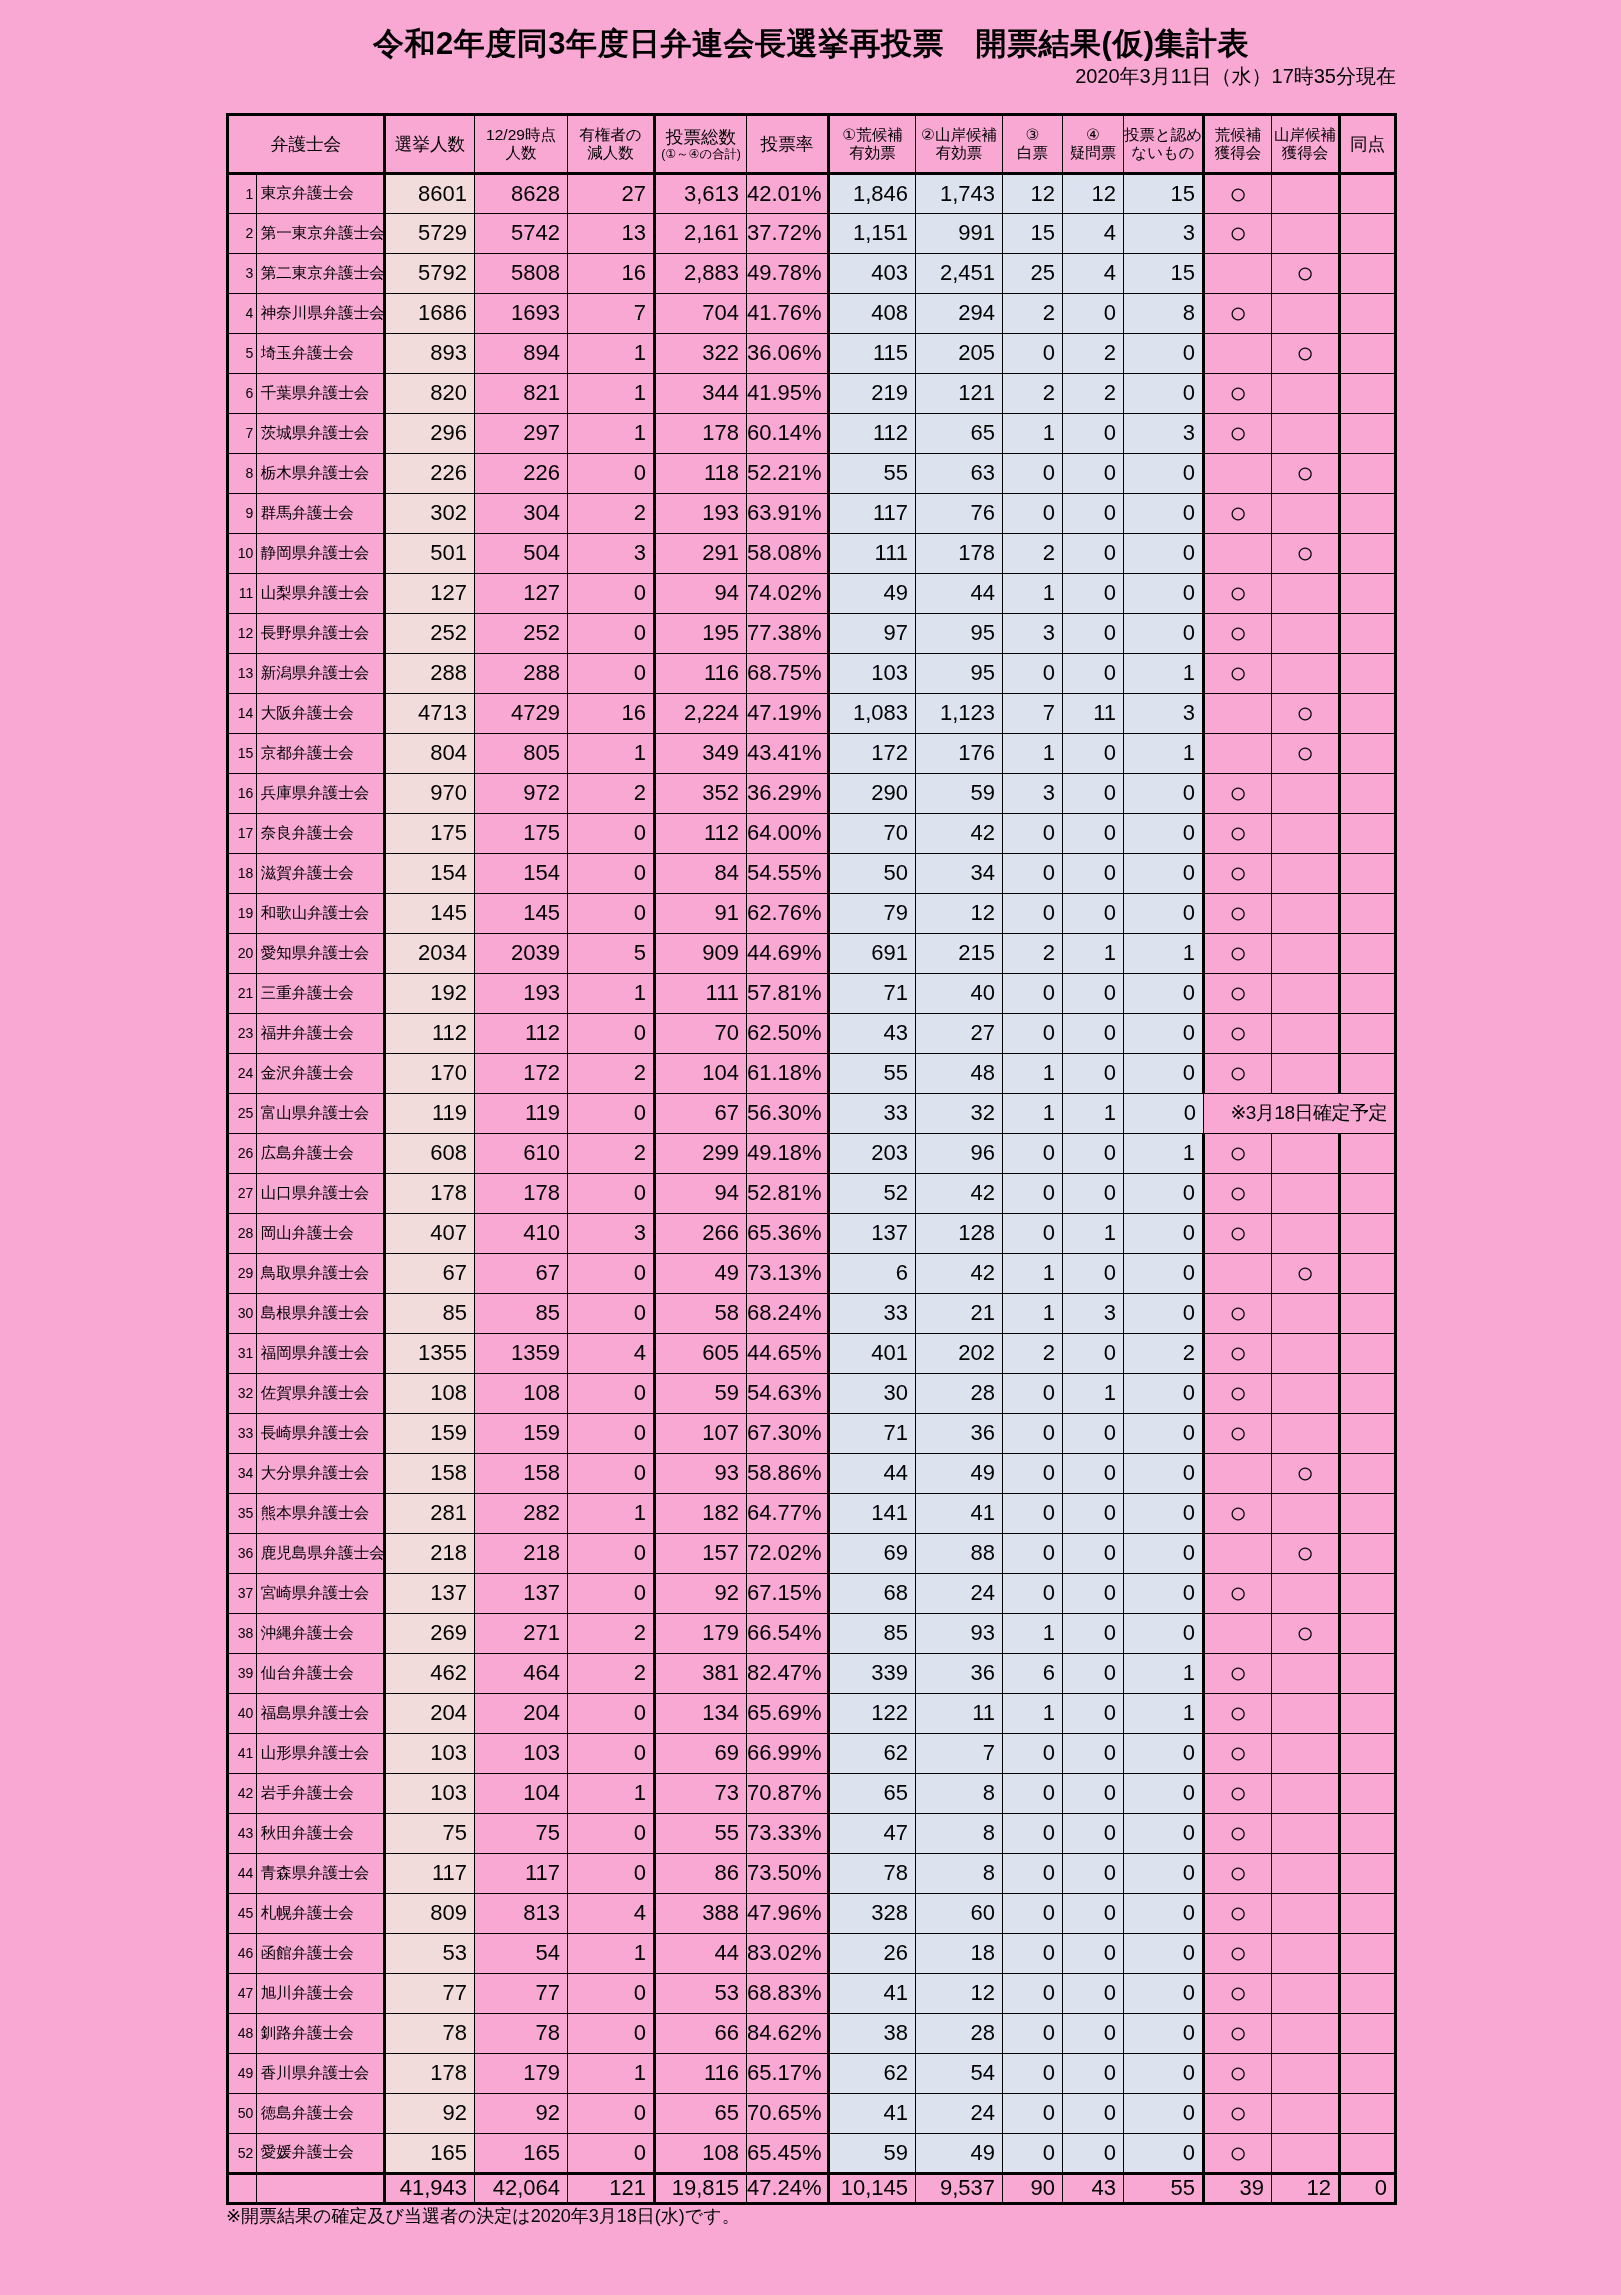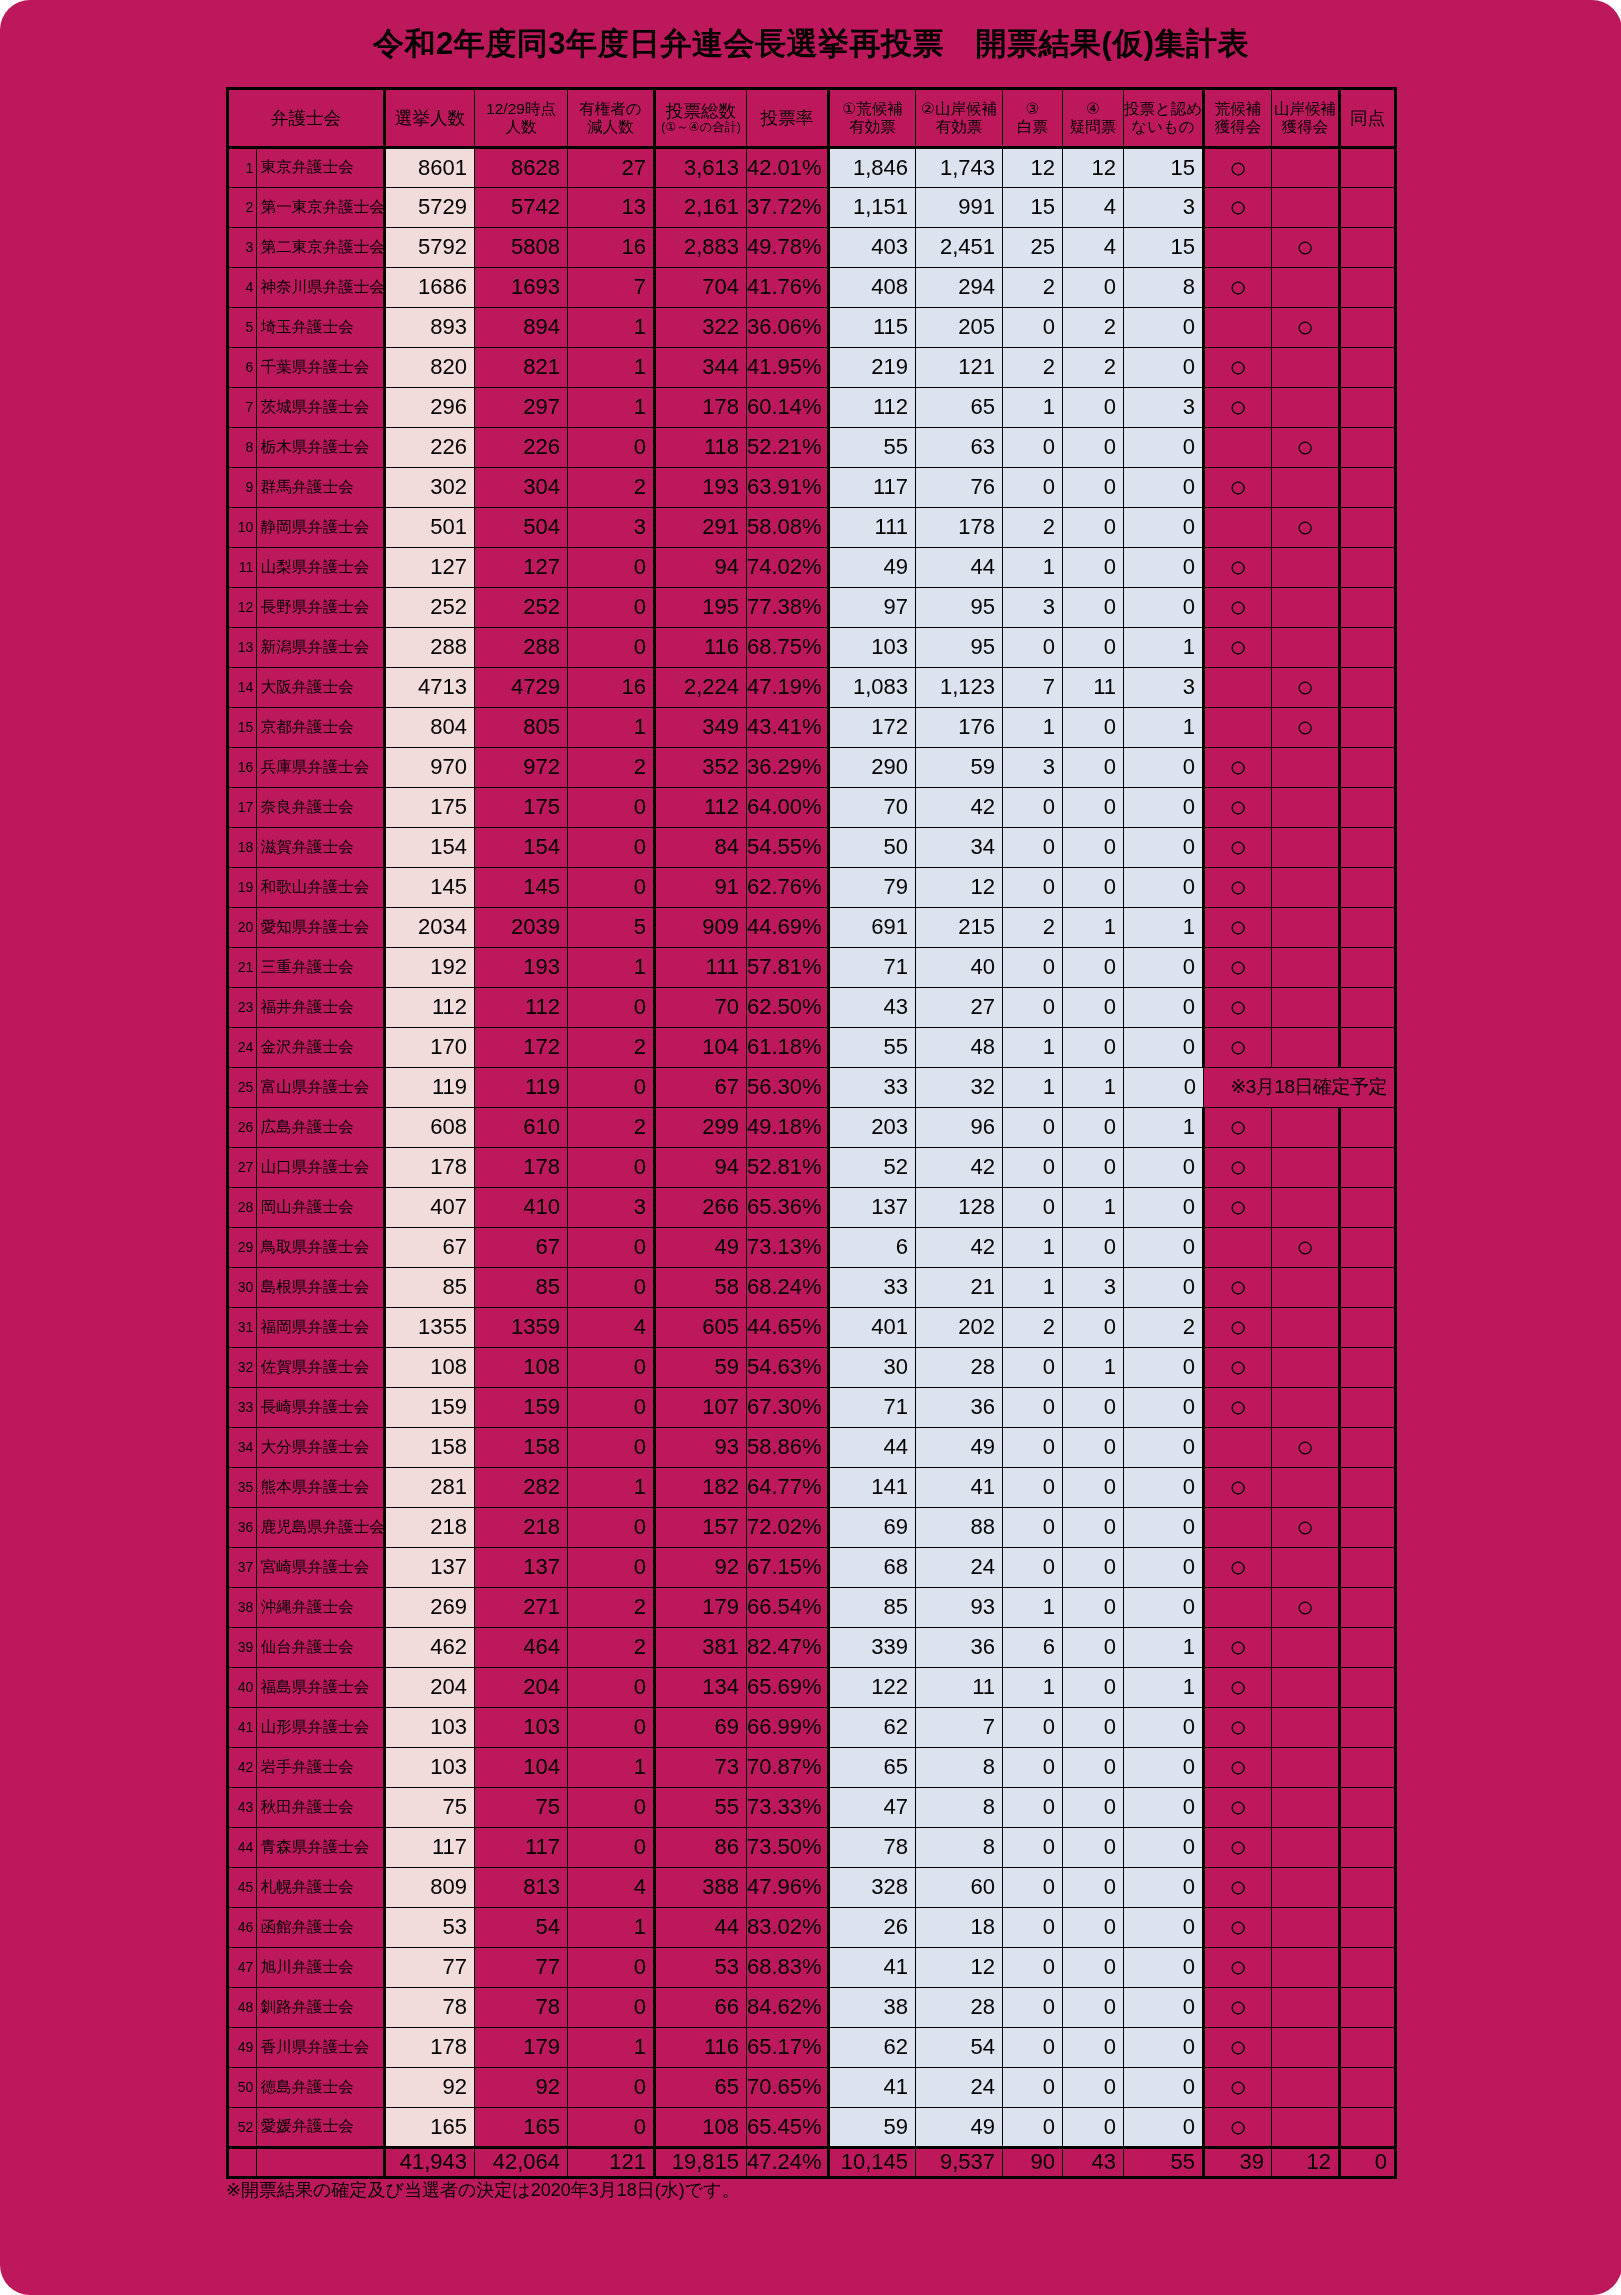--- a/index.html
+++ b/index.html
@@ -1,18 +1,18 @@
 <!DOCTYPE html>
 <html lang="ja" style="--pink: #f2dcdb; --blue: #dce3ef;font-size:8.5px"><head>
 <meta charset="utf-8">
 <style>
   html,body{margin:0;padding:0;background:#fff;}
   .page{
-    width:1622px;height:2295px;background:#be185d;overflow:hidden;
-    font-family:"Liberation Sans","DejaVu Sans",sans-serif;color:#000;border-radius:30px;
+    width:1622px;height:2295px;background:#f9a8d4;overflow:hidden;
+    font-family:"Liberation Sans","DejaVu Sans",sans-serif;color:#000;
   }
   .content{width:1170px;margin:0 auto;padding-top:24.6px;}
   .title{
     font-size:31px;font-weight:bold;text-align:center;
     letter-spacing:0.5px;white-space:nowrap;line-height:1.2;
   }
   .timestamp{
     font-size:20px;text-align:right;margin-top:2.1px;margin-bottom:3.2px;
     line-height:1.2;
   }
@@ -55,20 +55,21 @@
   td.mark{text-align:center;padding-right:0;font-size:30px;line-height:1;}
   td.c-note{font-size:19px;text-align:right;padding-left:1.1px;letter-spacing:-0.5px;}
   .footnote{font-size:18px;margin-top:1px;text-align:left;line-height:1.2;}
 </style>
 </head>
 <body>
 
 <div class="page">
   <div class="content">
     <div class="title">令和2年度同3年度日弁連会長選挙再投票　開票結果(仮)集計表</div>
+    <div class="timestamp">2020年3月11日（水）17時35分現在</div>
     <table>
       <colgroup>
         <col class="c-no">
           <col class="c-name">
           <col class="c-electors">
           <col class="c-dec29">
         <col class="c-decrease">
           <col class="c-total_votes">
           <col class="c-turnout">
         <col class="c-ara_valid">

